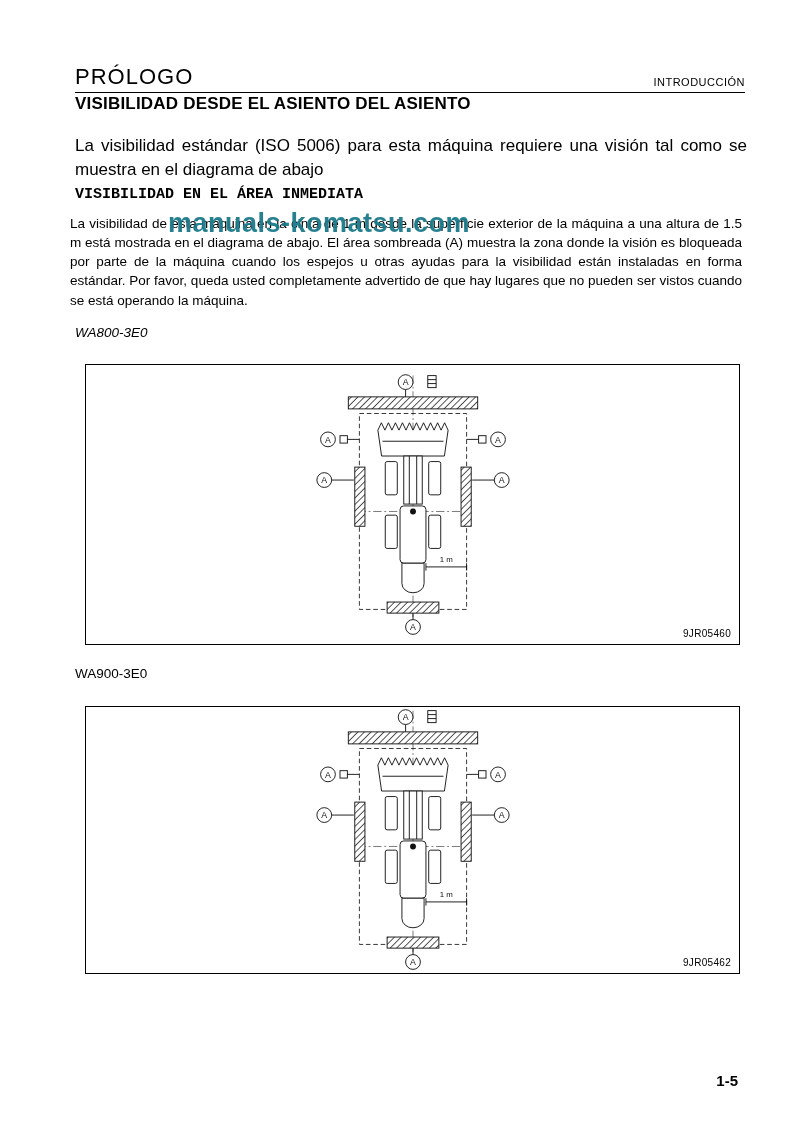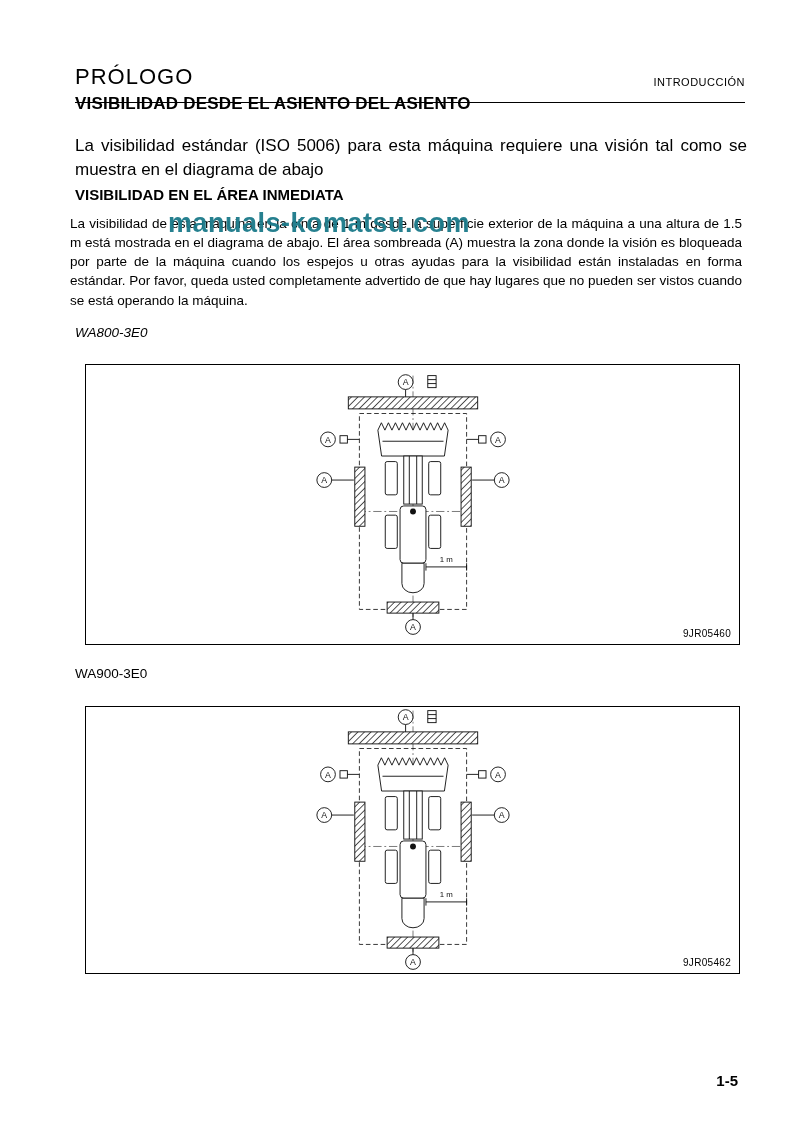--- a/index.html
+++ b/index.html
@@ -9,35 +9,35 @@
     width:793px; height:1123px;
     background:#ffffff;
     font-family:"Liberation Sans", sans-serif;
     color:#000;
     overflow:hidden;
   }
   .page-header {
     position:absolute; left:75px; right:48px; top:48px;
     display:flex; justify-content:space-between; align-items:flex-end;
     border-bottom:1.5px solid #000;
-    padding-bottom:12px;
+    padding-bottom:2px;
   }
   .header-left { font-size:22px; letter-spacing:1px; }
   .header-right { font-size:11px; letter-spacing:0.5px; padding-bottom:2px;margin-top:28px; }
   .doc-title {
     position:absolute; left:75px; top:94px;
     font-size:17px; font-weight:bold; letter-spacing:0.2px;
   }
   .intro-par {
     position:absolute; left:75px; top:134px; width:672px;
     font-size:17px; line-height:1.42; text-align:justify;
   }
   .section-heading {
     position:absolute; left:75px; top:186px;
-    font-size:15px; font-weight:bold;
+    font-size:15px; font-weight:bold;font-family:Liberation Mono, monospace;
   }
   .body-par {
     position:absolute; left:70px; top:214px; width:672px;
     font-size:13.5px; line-height:1.42; text-align:justify;
   }
   .watermark {
     position:absolute; left:168px; top:208px;
     font-size:27px; font-weight:bold;
     letter-spacing:0.5px;
     opacity:0.95;

